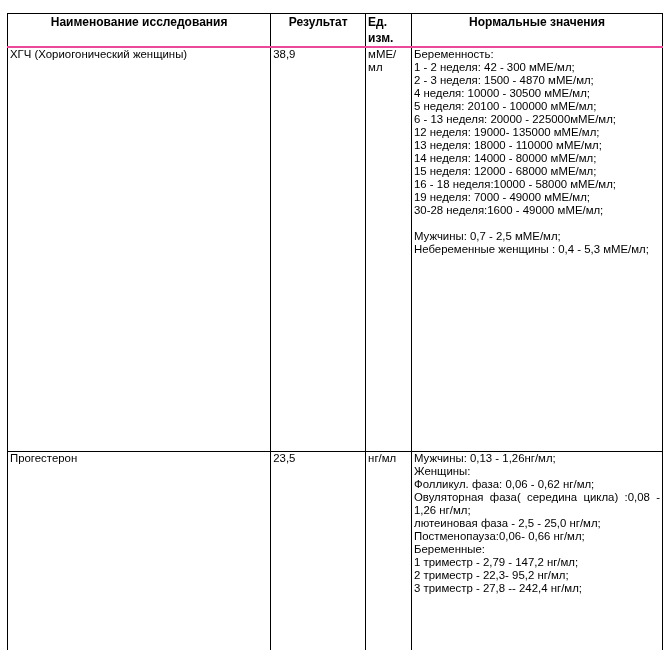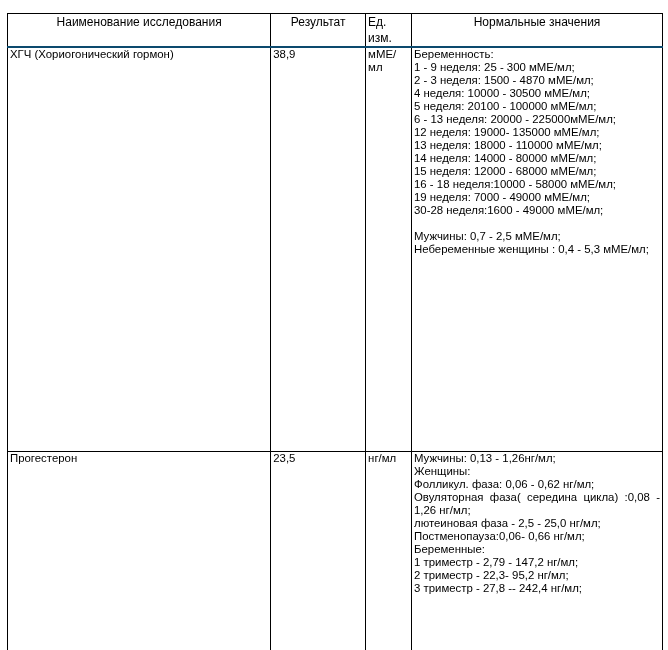--- a/index.html
+++ b/index.html
@@ -24,26 +24,26 @@
       table-layout: fixed;
       font-size: 11.4px;
       line-height: 13px;
     }
     .lab-table th, .lab-table td {
       border: 1px solid #000000;
       padding: 0 2px;
       vertical-align: top;
     }
     .lab-table th {
-      font-weight: normal;
+      font-weight: bold;
       font-size: 12px;
       text-align: center;
       height: 17px;
       line-height: 16px;
-      border-bottom: 2px solid #0c4a6e;
+      border-bottom: 2px solid #ec4899;
       padding-top: 0;
     }
     .lab-table th.units-head {
       text-align: left;
       padding-left: 2px;
     }
     .col-name { width: 258px; }
     .col-result { width: 93px; }
     .col-unit { width: 45px; }
     .col-norm { width: 246px; }
@@ -74,26 +74,26 @@
   <thead>
     <tr>
       <th>Наименование исследования</th>
       <th>Результат</th>
       <th class="units-head">Ед. изм.</th>
       <th>Нормальные значения</th>
     </tr>
   </thead>
   <tbody>
     <tr class="row-hcg">
-      <td>ХГЧ (Хориогонический гормон)</td>
+      <td>ХГЧ (Хориогонический женщины)</td>
       <td>38,9</td>
       <td>мМЕ/мл</td>
       <td class="norm-cell">
           <span class="norm-line">Беременность:</span>
-          <span class="norm-line">1 - 9 неделя: 25 - 300 мМЕ/мл;</span>
+          <span class="norm-line">1 - 2 неделя: 42 - 300 мМЕ/мл;</span>
           <span class="norm-line">2 - 3 неделя: 1500 - 4870 мМЕ/мл;</span>
           <span class="norm-line">4 неделя: 10000 - 30500 мМЕ/мл;</span>
           <span class="norm-line">5 неделя: 20100 - 100000 мМЕ/мл;</span>
           <span class="norm-line">6 - 13 неделя: 20000 - 225000мМЕ/мл;</span>
           <span class="norm-line">12 неделя: 19000- 135000 мМЕ/мл;</span>
           <span class="norm-line">13 неделя: 18000 - 110000 мМЕ/мл;</span>
           <span class="norm-line">14 неделя: 14000 - 80000 мМЕ/мл;</span>
           <span class="norm-line">15 неделя: 12000 - 68000 мМЕ/мл;</span>
           <span class="norm-line">16 - 18 неделя:10000 - 58000 мМЕ/мл;</span>
           <span class="norm-line">19 неделя: 7000 - 49000 мМЕ/мл;</span>

